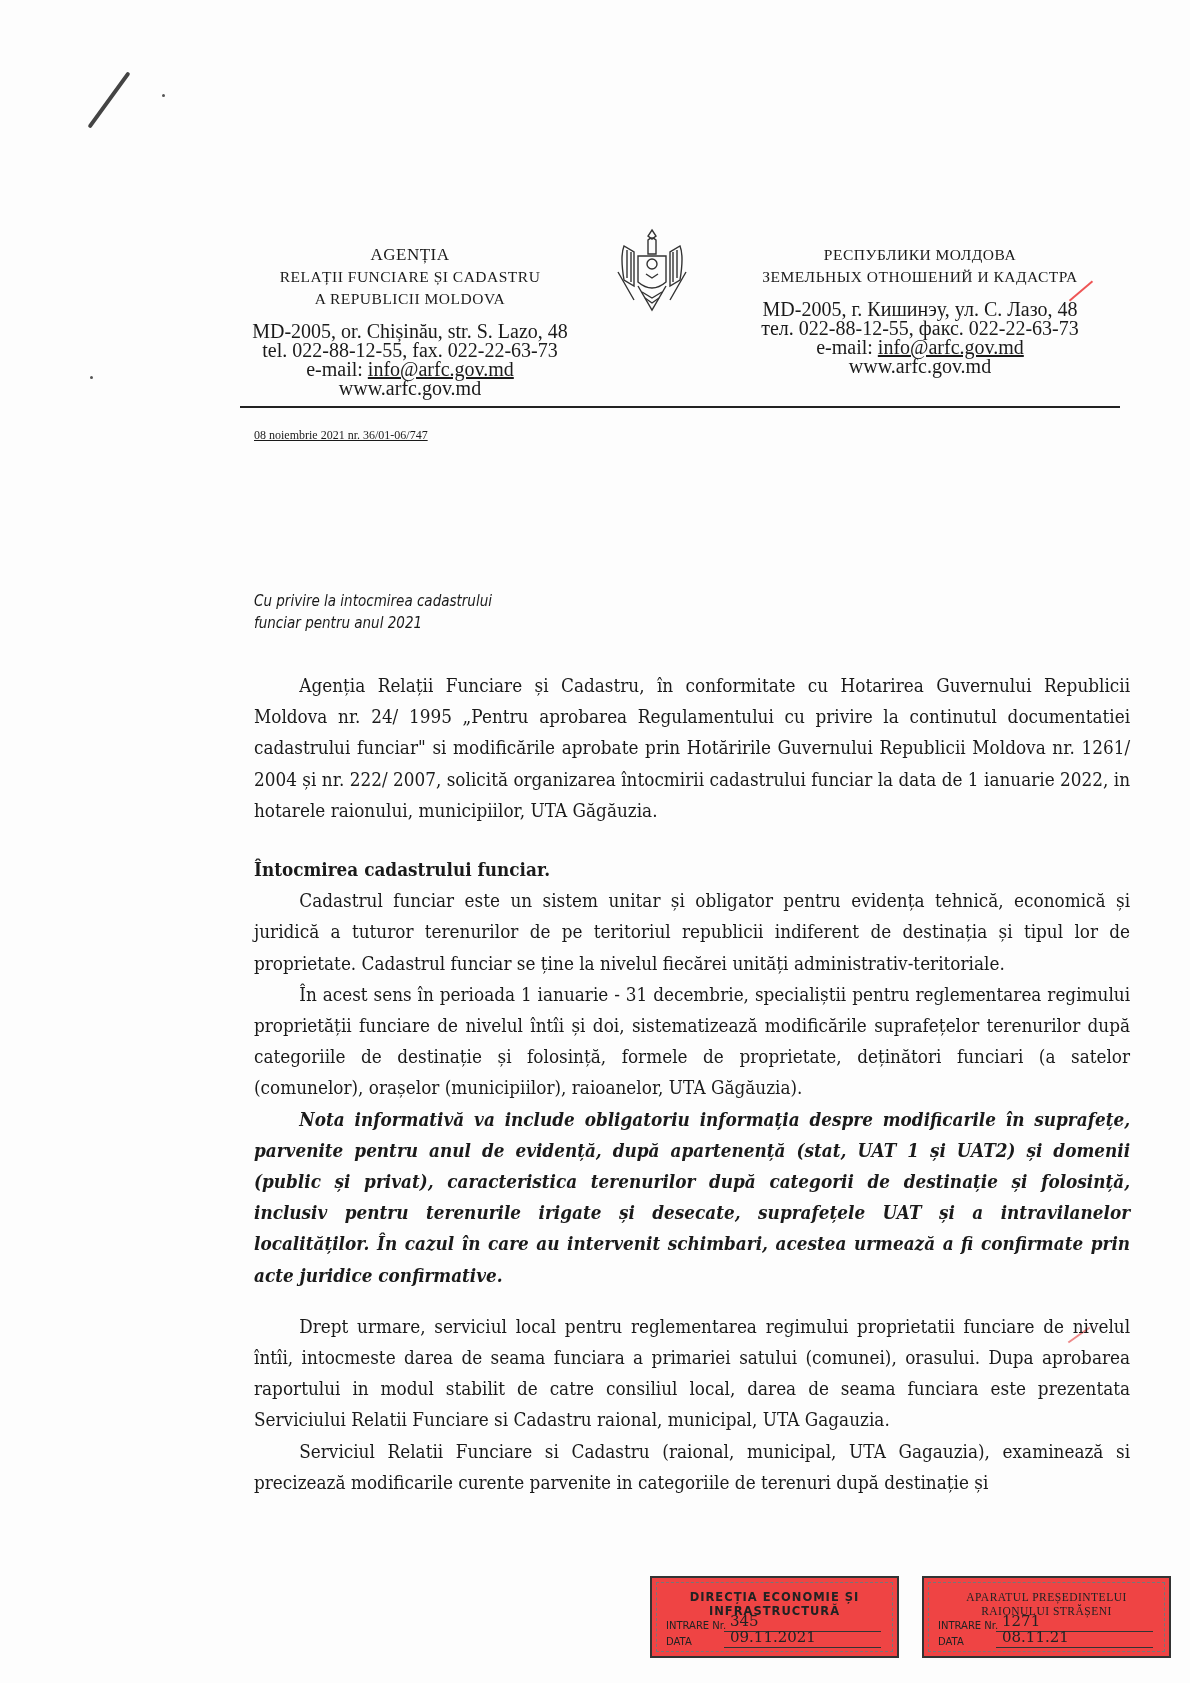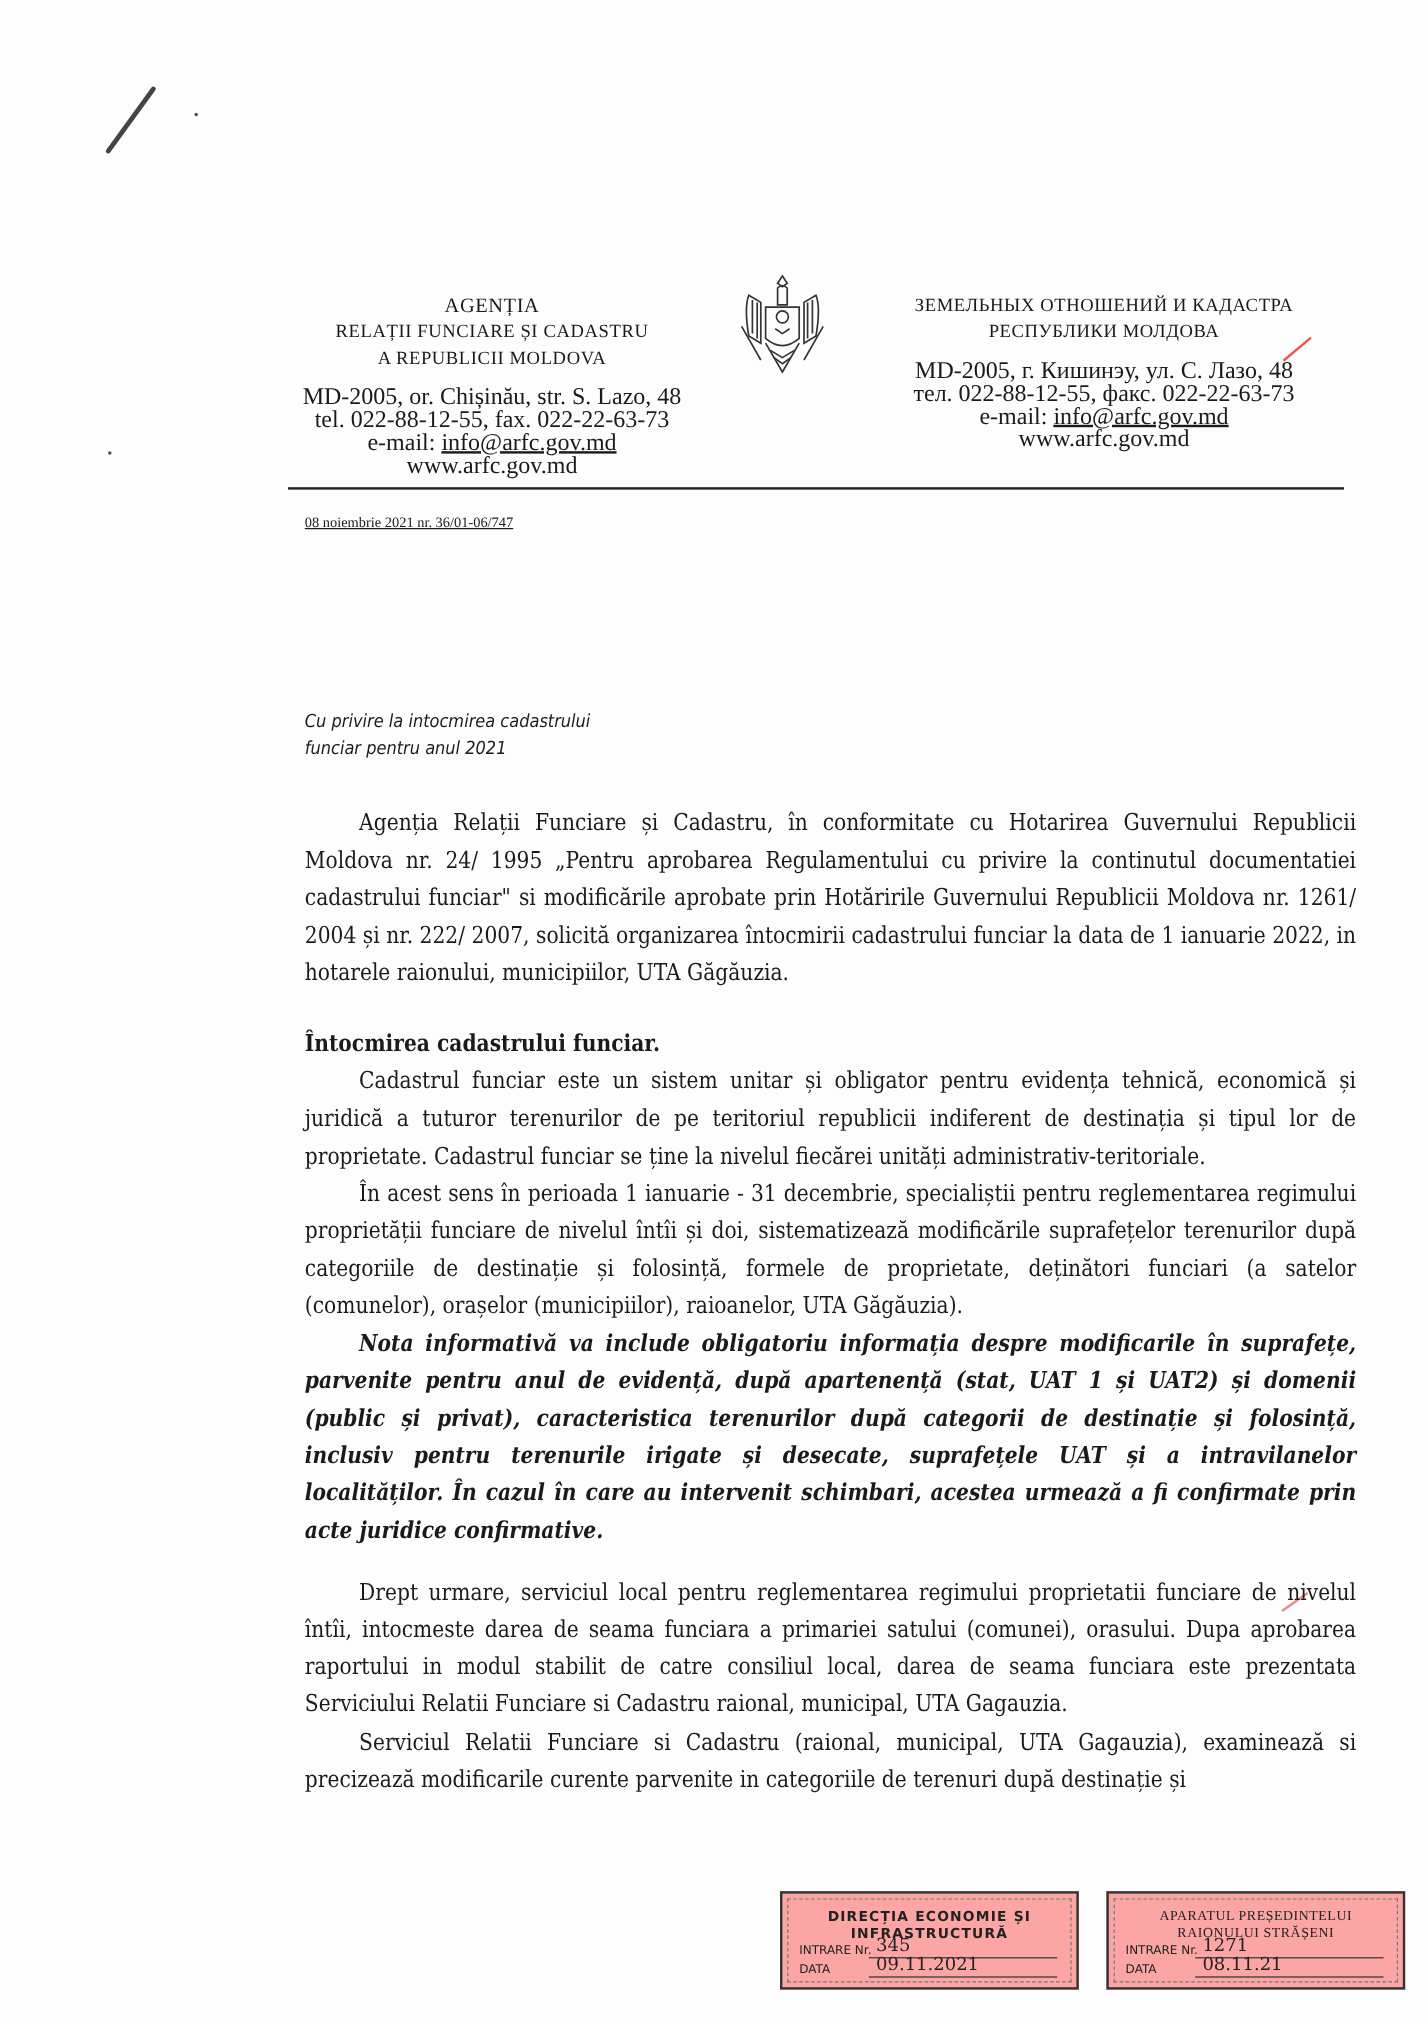--- a/index.html
+++ b/index.html
@@ -40,21 +40,21 @@
   .body {
     position: absolute; left: 194px; top: 670px; width: 876px;
     font-size: 19.4px; line-height: 31.2px; text-align: justify;
     font-family: "DejaVu Serif", serif;
   }
   .body p { margin: 0; text-indent: 52px; transform: scaleX(0.87); transform-origin: left; width: 1007px; }
   .body .section-title { font-weight: bold; text-indent: 0; margin-top: 14px; }
   .body .italic-bold { font-style: italic; font-weight: bold; }
   .body .spacer { height: 14px; }
   .stamp {
-    position: absolute; border: 2px solid #333; background: #fca5a5;
+    position: absolute; border: 2px solid #333; background: #ef4444;
     font-family: "DejaVu Sans", sans-serif; color: #222; text-align: center;
   }
   .stamp::before {
     content: ""; position: absolute; left: 4px; right: 4px; top: 4px; bottom: 4px;
     border: 1px dashed #777;
   }
   .stamp1 { left: 590px; top: 1576px; width: 245px; height: 78px; }
   .stamp2 { left: 862px; top: 1576px; width: 245px; height: 78px; }
   .stamp .t { font-size: 11.5px; font-weight: bold; letter-spacing: 1px; line-height: 14px; margin-top: 12px; }
   .stamp2 .t { font-weight: normal; font-family: Liberation Serif, serif; letter-spacing: 0.5px; }
@@ -99,22 +99,22 @@
         <circle cx="40" cy="38" r="5"></circle>
         <path d="M34 48 l6 4 6 -4"></path>
         <path d="M26 60 l14 24 14 -24"></path>
         <path d="M30 66 l10 6 10 -6 M33 72 l7 5 7 -5"></path>
         <path d="M6 46 l16 28 M74 46 l-16 28"></path>
         <path d="M36 14 q4 -4 8 0 v14 h-8 z"></path>
       </g>
     </svg>
 
     <div class="hdr-col hdr-right">
+      <div class="hdr-title" style="font-size:15.5px">РЕСПУБЛИКИ МОЛДОВА</div>
       <div class="hdr-title" style="font-size:15.5px">ЗЕМЕЛЬНЫХ ОТНОШЕНИЙ И КАДАСТРА</div>
-      <div class="hdr-title" style="font-size:15.5px">РЕСПУБЛИКИ МОЛДОВА</div>
       <div class="hdr-addr">
         <div>MD-2005, г. Кишинэу, ул. С. Лазо, 48</div>
         <div>тел. 022-88-12-55, факс. 022-22-63-73</div>
         <div><span>e-mail: </span><span class="u">info@arfc.gov.md</span></div>
         <div>www.arfc.gov.md</div>
       </div>
     </div>
 
     <div class="hdr-rule"></div>
   </div>

